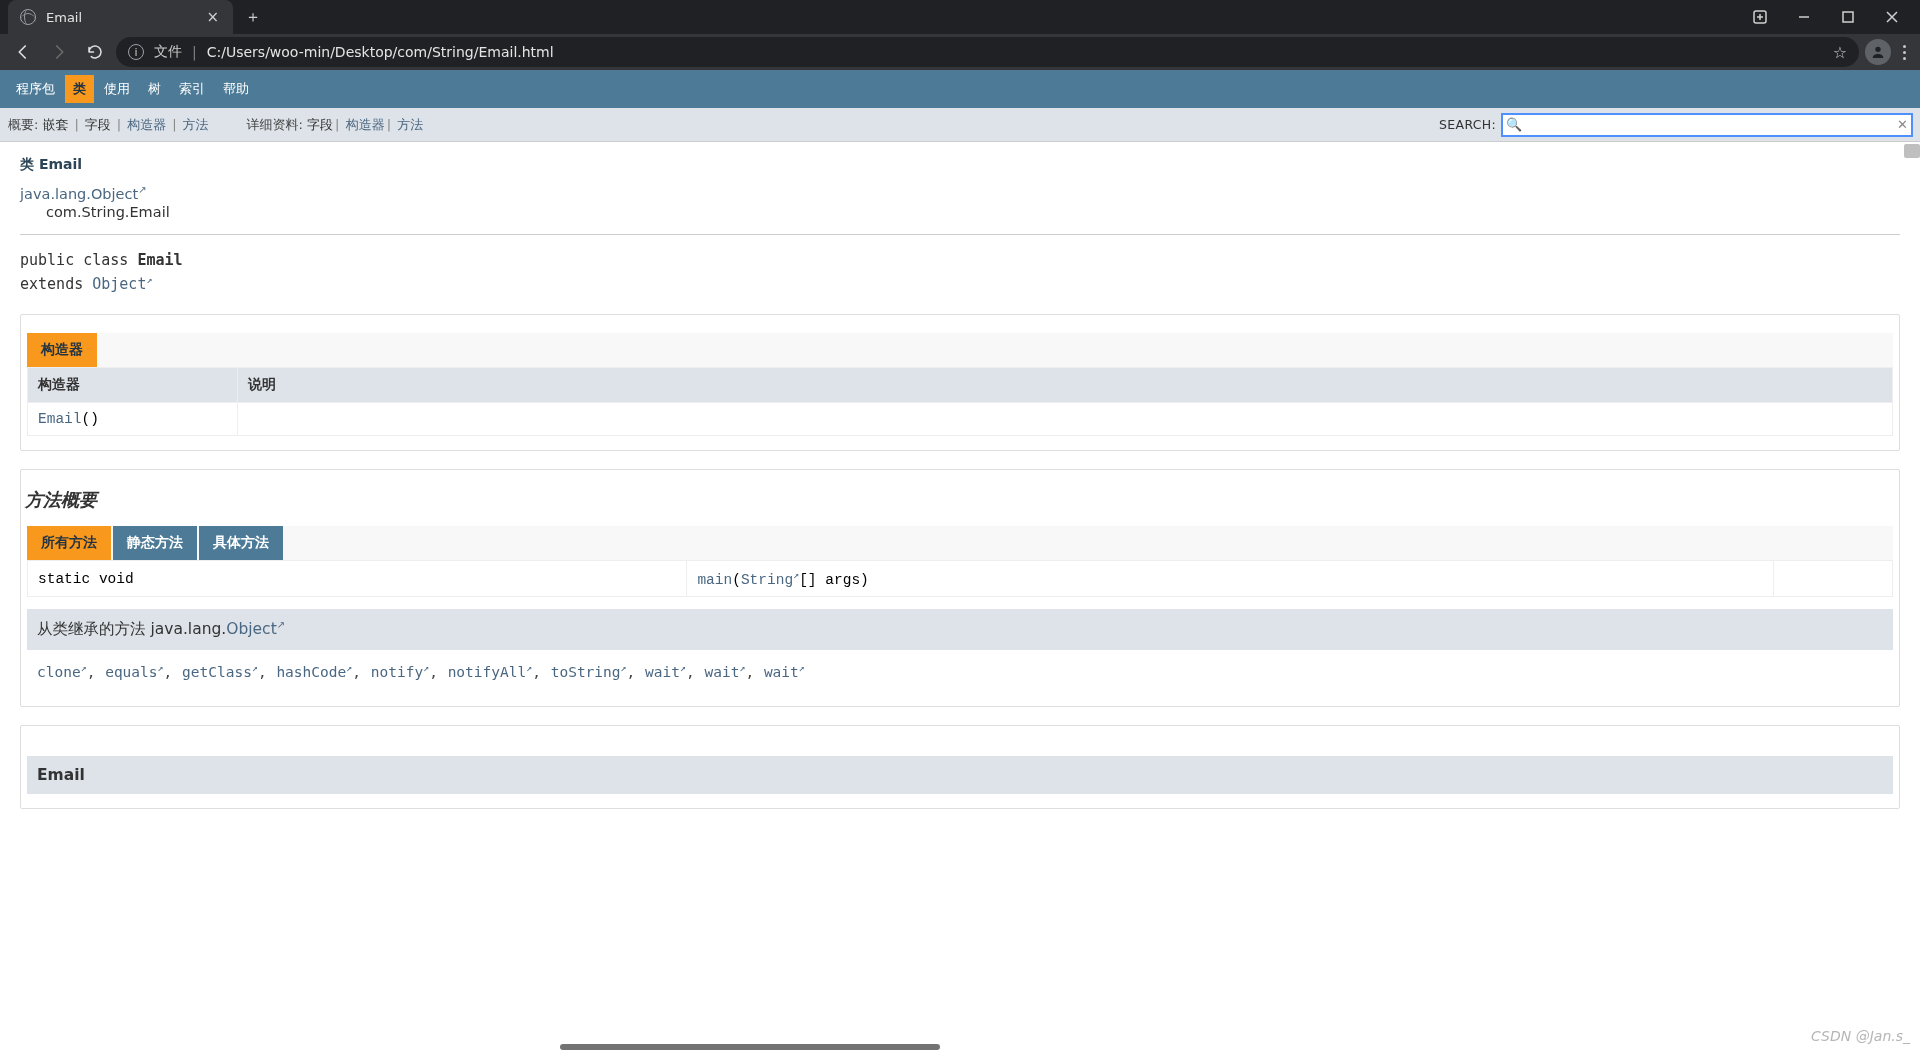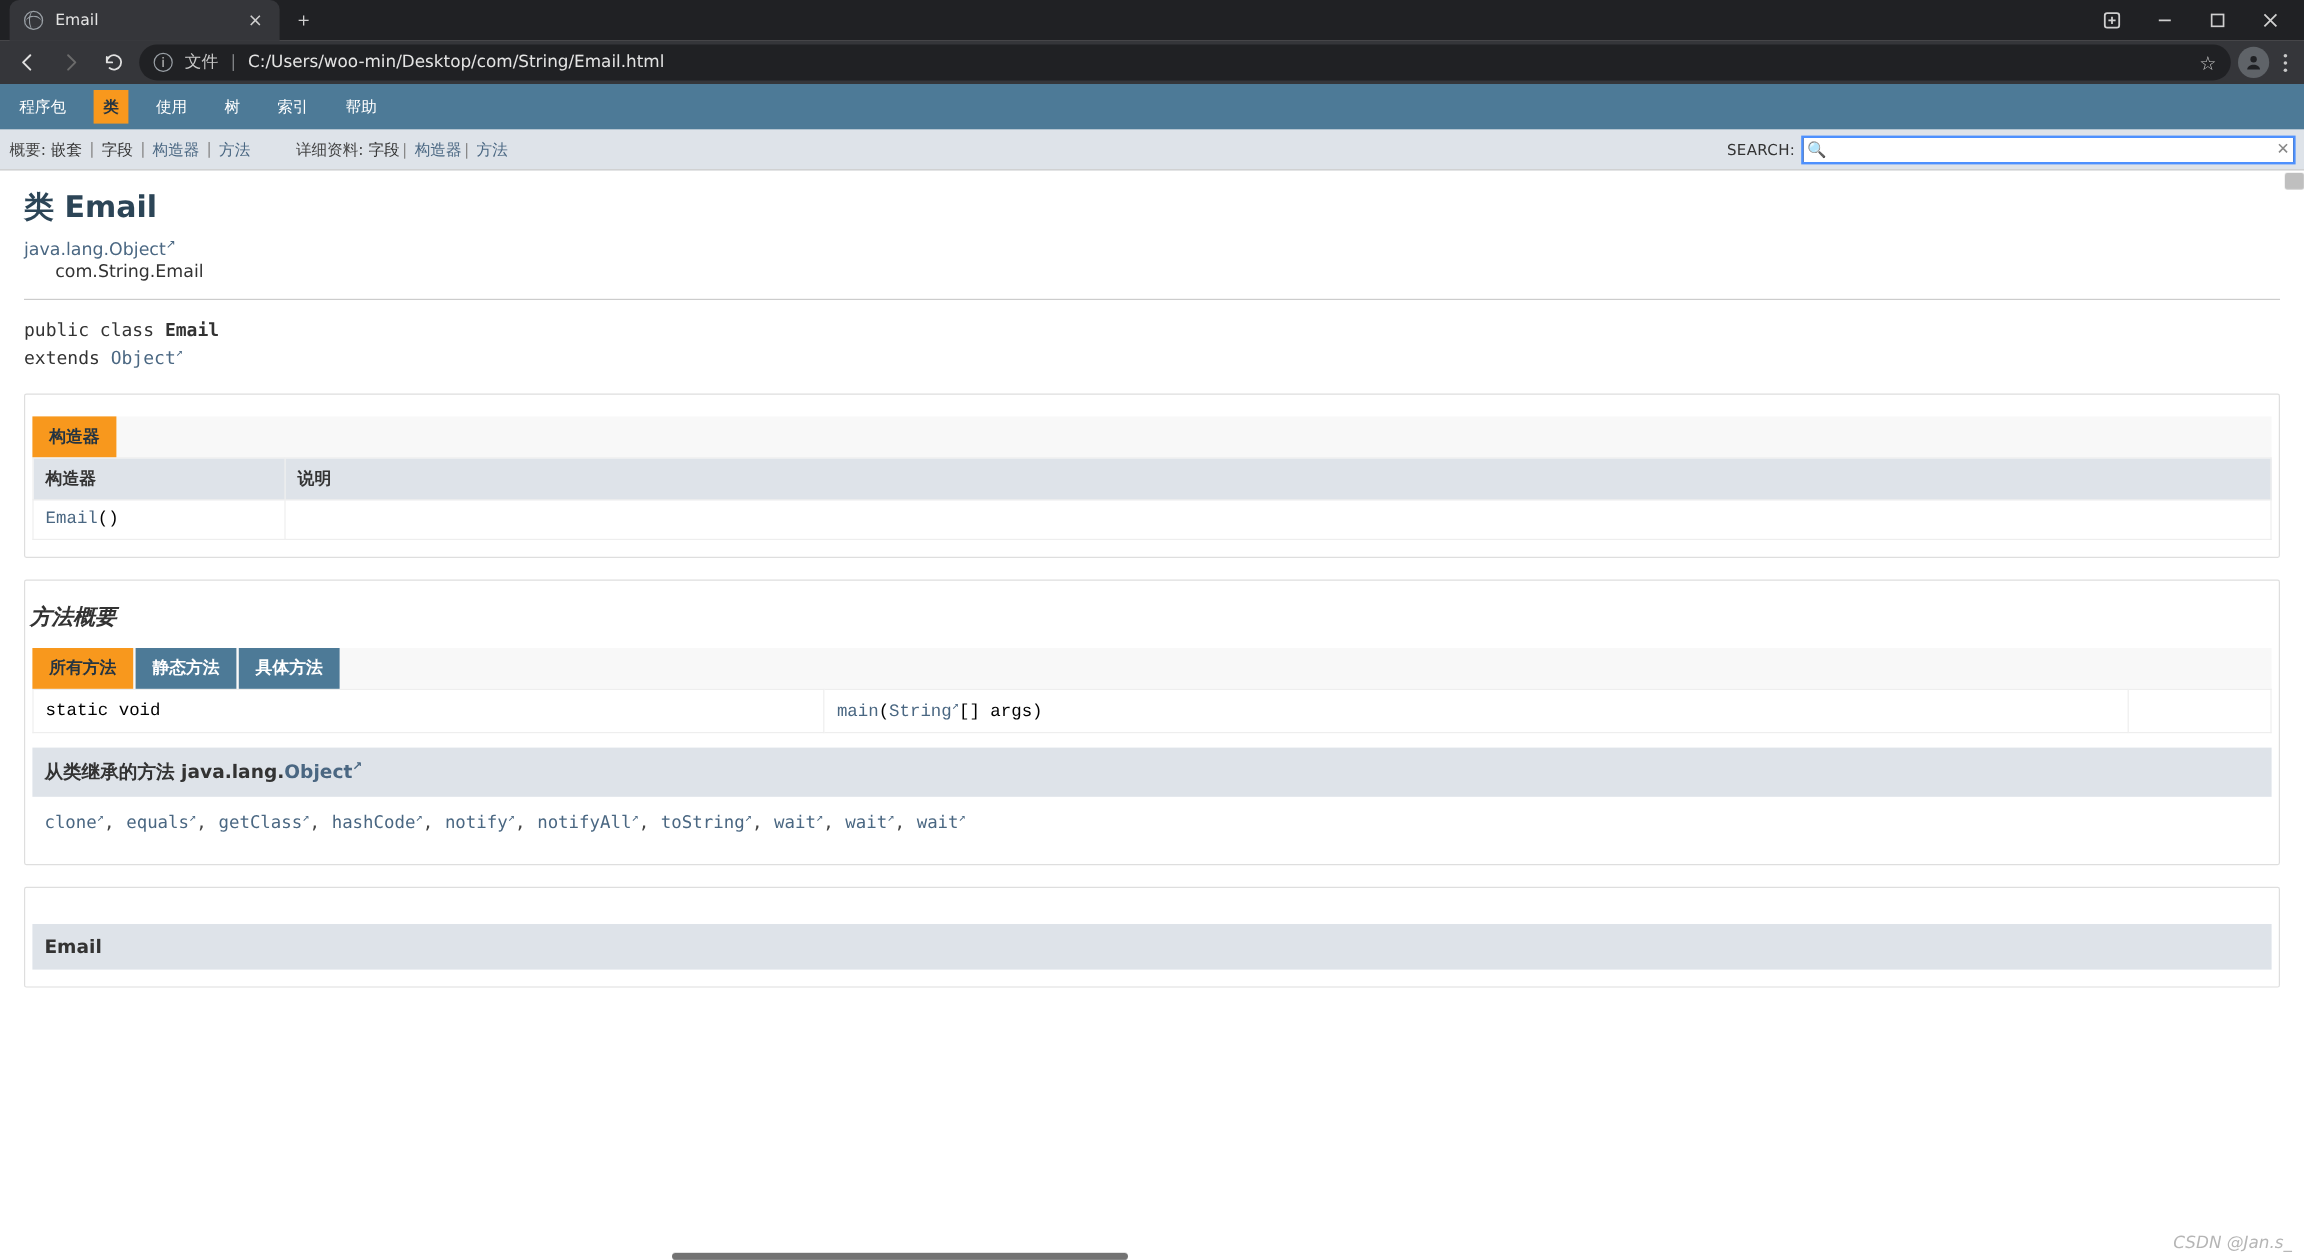--- a/index.html
+++ b/index.html
@@ -24,40 +24,40 @@
   .navbtn.disabled { color: #6b6b6b; }
   .addr { flex: 1; background: #202124; height: 30px; border-radius: 15px; display: flex; align-items: center; color: #c9c9c9; padding: 0 12px; gap: 10px; font-size: 14px; }
   .addr .info { width: 16px; height: 16px; border: 1.5px solid #9aa0a6; border-radius: 50%; display: flex; align-items: center; justify-content: center; font-size: 11px; line-height: 1; }
   .addr .star { margin-left: auto; font-size: 16px; }
   .avatar { width: 26px; height: 26px; background: #5f6368; border-radius: 50%; display: flex; align-items: center; justify-content: center; }
   .avatar svg { width: 16px; height: 16px; fill: #202124; }
   .menu-dots { display: flex; flex-direction: column; gap: 3px; padding: 6px; }
   .menu-dots span { width: 3px; height: 3px; background: #c9c9c9; border-radius: 50%; }
 
   
-  .jdnav { background: #4d7a97; height: 38px; display: flex; align-items: center; padding: 0 8px; gap: 15px; font-size: 13px; }
+  .jdnav { background: #4d7a97; height: 38px; display: flex; align-items: center; padding: 0 8px; gap: 2px; font-size: 13px; }
   .jdnav a { color: #fff; text-decoration: none; padding: 5px 8px; }
   .jdnav a.active { background: #f8981d; color: #253441; font-weight: bold; }
 
   .subnav { background: #dee3e9; height: 34px; display: flex; align-items: center; padding: 0 8px; font-size: 13px; color: #333; border-bottom: 1px solid #ccc; }
   .subnav .lft { display: flex; align-items: center; gap: 4px; flex-wrap: wrap; }
   .subnav .lft span.lbl { color: #444; }
   .subnav a { color: #4a6782; text-decoration: none; }
   .subnav .sep { color: #888; padding: 0 2px; }
   .subnav .det { margin-left: 34px; }
   .subnav .srch { margin-left: auto; display: flex; align-items: center; gap: 6px; }
   .subnav .srch label { font-size: 12.5px; color: #333; letter-spacing: .3px; }
   .srchbox { position: relative; }
   .srchbox input { width: 410px; height: 22px; border: 1px solid #222; padding: 0 22px 0 22px; font-size: 13px; background: #fff; outline: 2px solid #4d90fe; outline-offset: -1px; }
   .srchbox .mag { position: absolute; left: 4px; top: 3px; color: #5a7ca3; font-size: 13px; }
   .srchbox .clr { position: absolute; right: 4px; top: 3px; color: #888; font-size: 13px; }
 
   
   .content { padding: 14px 20px 40px 20px; overflow: auto; height: calc(100% - 34px - 36px - 38px - 34px); position: relative; }
-  h1.classtitle { font-size: 25px; font-weight: bold; color: #2c4557; margin-bottom: 10px; }
+  h1.classtitle { font-size: 14px; font-weight: bold; color: #2c4557; margin-bottom: 10px; }
   .inh { font-size: 14.5px; color: #333; }
   .inh a { color: #4a6782; text-decoration: none; }
   .inh .ext { font-size: 10px; vertical-align: super; }
   .inh .lvl2 { padding-left: 26px; margin-top: 2px; }
   hr.div { border: 0; border-top: 1px solid #ccc; margin: 14px 0; }
   pre.sig { font-family: "DejaVu Sans Mono", Consolas, monospace; font-size: 15px; line-height: 1.55; color: #333; }
   pre.sig a { color: #4a6782; text-decoration: none; }
   pre.sig .ext { font-size: 10px; vertical-align: super; }
   pre.sig b { font-weight: bold; }
 
@@ -70,21 +70,21 @@
   .tabbar span.active { background: #f8981d; color: #253441; }
   .tabbar span + span { margin-left: 2px; }
 
   table.sumtbl { width: 100%; border-collapse: collapse; }
   table.sumtbl th { background: #dee3e9; font-size: 14px; font-weight: bold; color: #333; text-align: left; padding: 8px 10px; border: 1px solid #eee; }
   table.sumtbl td { padding: 8px 10px; font-family: Liberation Mono, monospace; font-size: 14.5px; border: 1px solid #eee; background: #fff; }
   table.sumtbl td a { color: #4a6782; text-decoration: none; }
   .ext { font-size: 10px; vertical-align: super; color: #4a6782; }
 
   .inhblock { margin-top: 12px; }
-  .inhblock h3 { background: #dee3e9; font-size: 15.5px; font-weight: bold; color: #333; padding: 10px 10px; }
+  .inhblock h3 { background: #dee3e9; font-size: 15.5px; font-weight: normal; color: #333; padding: 10px 10px; }
   .inhblock h3 a { color: #4a6782; text-decoration: none; }
   .inhblock .meths { padding: 12px 10px; font-family: "DejaVu Sans Mono", Consolas, monospace; font-size: 14.5px; color: #4a6782; word-spacing: 1px; }
   .inhblock .meths a { color: #4a6782; text-decoration: none; }
   .inhblock .meths .c { color: #444; }
 
   .detail h3 { background: #dee3e9; font-size: 15.5px; font-weight: bold; padding: 10px 10px; color: #333; margin-top: 12px; }
 
   .watermark { position: fixed; right: 10px; bottom: 6px; font-size: 14px; color: rgba(120,120,120,.55); font-style: italic; pointer-events: none; }
 
   .scroll-ind { position: fixed; right: 0; top: 144px; width: 16px; height: 14px; background: rgba(0,0,0,.25); border-radius: 2px; }

